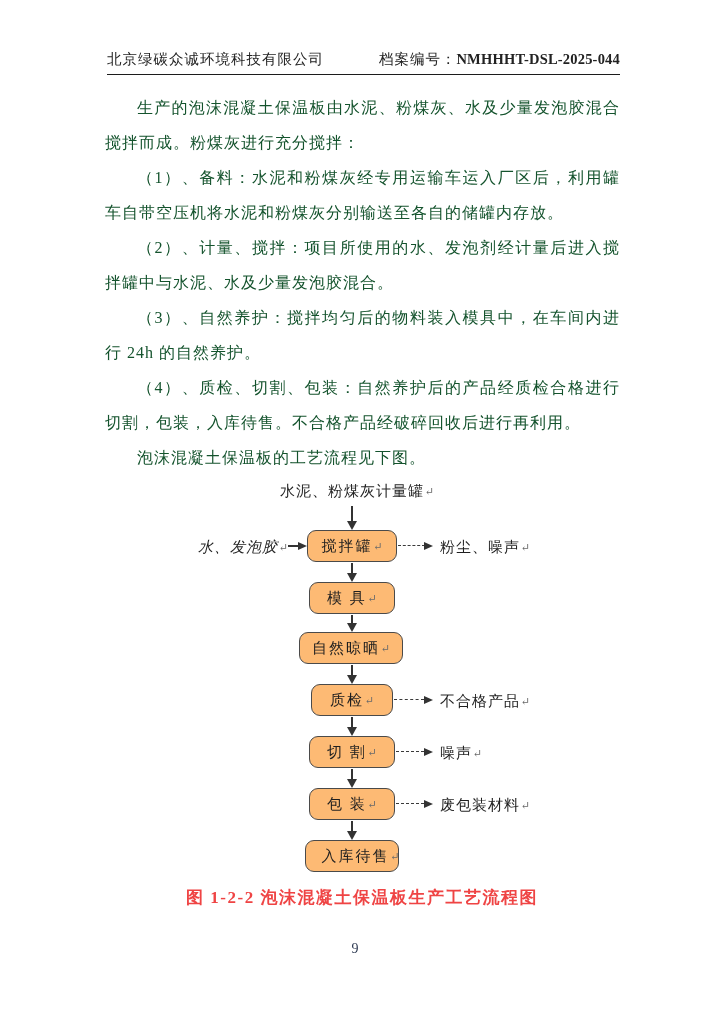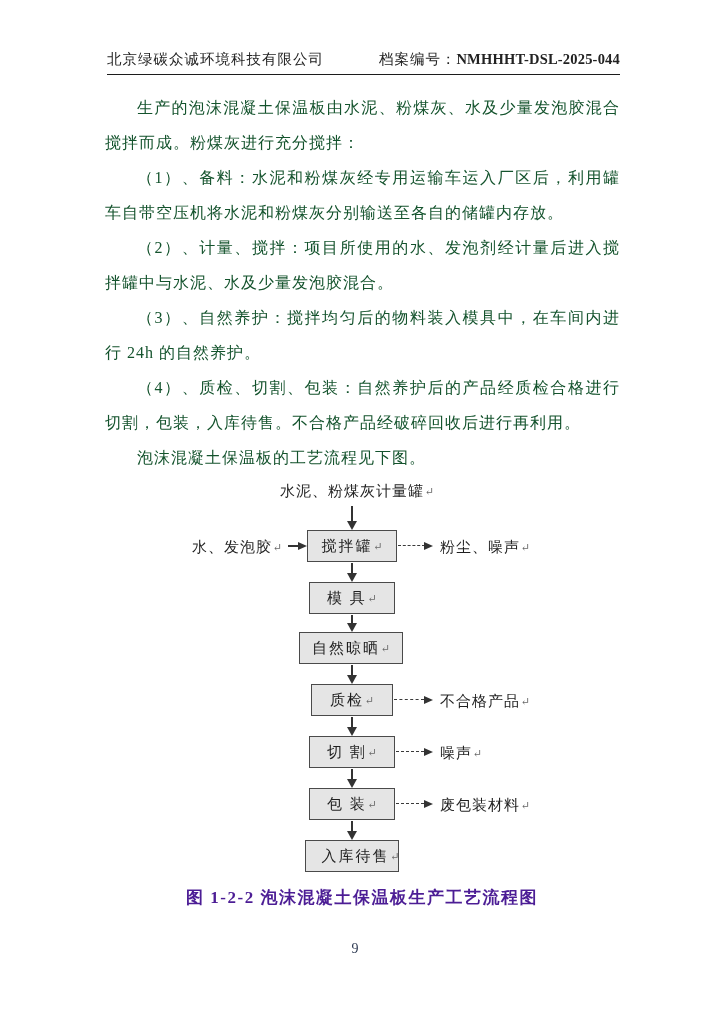--- a/index.html
+++ b/index.html
@@ -39,21 +39,21 @@
   .ln.i { text-indent: 2em; }
 
   
   .flow { position: absolute; left: 0; top: 0; width: 724px; height: 1024px; }
   .fc-label {
     position: absolute; font-size: 15px; letter-spacing: 1px; color: #1f1f1f;
     white-space: nowrap;
   }
   .fc-box {
     position: absolute;
-    border: 1.7px solid #4a4a4a; border-radius: 0; background: #e5e5e5;
+    border: 1.7px solid #4a4a4a; border-radius: 9px; background: #fdba74;
     display: flex; align-items: center; justify-content: center;
     font-size: 15px; letter-spacing: 2px; color: #1f1f1f; white-space: nowrap;
   }
   .vline { position: absolute; width: 1.5px; background: #333; left: 351px; }
   .tri-down {
     position: absolute; left: 347px; width: 0; height: 0;
     border-left: 5px solid transparent; border-right: 5px solid transparent;
     border-top: 9px solid #333;
   }
   .hline { position: absolute; height: 1.5px; background: #333; }
@@ -62,21 +62,21 @@
     position: absolute; width: 0; height: 0;
     border-top: 4.5px solid transparent; border-bottom: 4.5px solid transparent;
     border-left: 9px solid #333;
   }
   .ret { font-size: 11px; color: #6a6a6a; letter-spacing: 0; margin-left: 1px; vertical-align: 1px; }
 
   
   .caption {
     position: absolute; left: 0; top: 886px; width: 724px;
     text-align: center; font-weight: bold; font-size: 17px;
-    letter-spacing: 1.5px; color: #4c1d95;
+    letter-spacing: 1.5px; color: #ef4444;
   }
   .pagenum {
     position: absolute; left: 0; top: 941px; width: 710px;
     text-align: center; font-size: 14px; color: #2e3a52;
   }
 </style>
 </head>
 <body>
 
 <div class="page">
@@ -108,21 +108,21 @@
     </div>
 
     <div class="vline" style="top:506px; height:15px;"></div>
     <div class="tri-down" style="top:521px;"></div>
 
     <div class="fc-box" style="left:307px; top:530px; width:90px; height:32px;">
       <span>搅拌罐</span>
         <span class="ret">↵</span>
     </div>
 
-    <div class="fc-label" style="left:192px; top:538px; width:80px; text-align:right;">
+    <div class="fc-label" style="left:198px; top:538px; width:80px; text-align:right;font-style:italic;">
       <span>水、发泡胶</span><span class="ret">↵</span>
     </div>
     <div class="hline" style="left:288px; top:545px; width:11px;"></div>
     <div class="tri-right" style="left:298px; top:541.5px;"></div>
 
     <div class="dashline" style="left:398px; top:545px; width:27px;"></div>
     <div class="tri-right" style="left:424px; top:541.5px;"></div>
     <div class="fc-label" style="left:440px; top:538px;">
       <span>粉尘、噪声</span><span class="ret">↵</span>
     </div>

